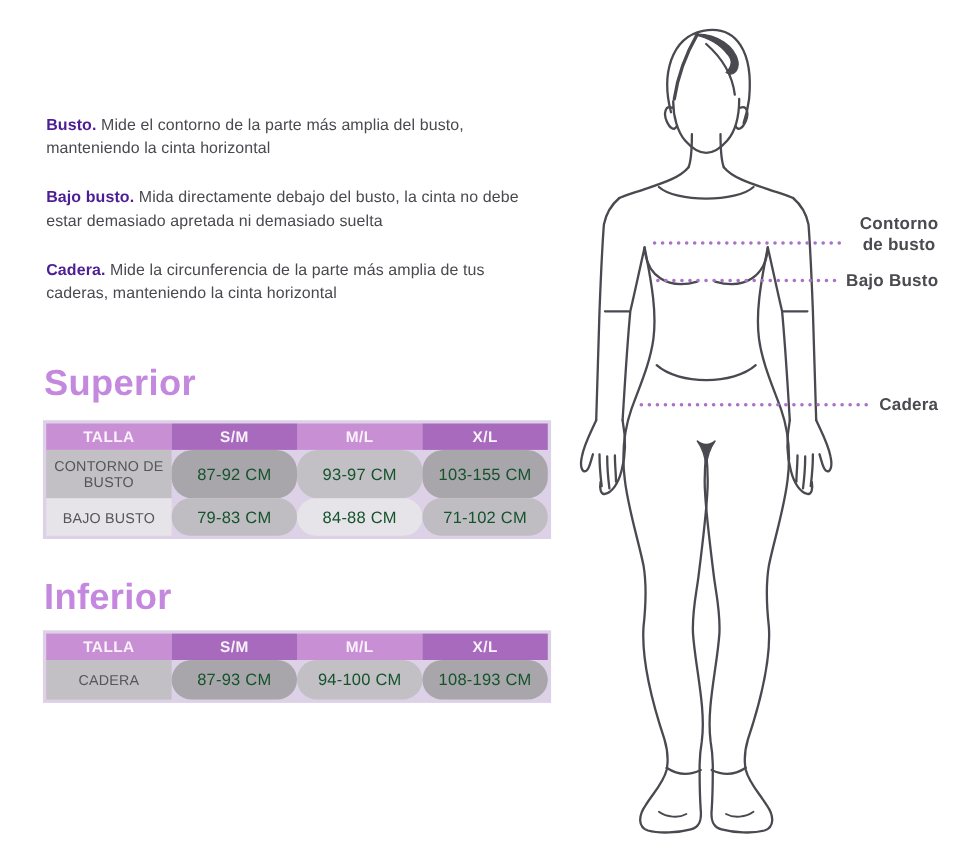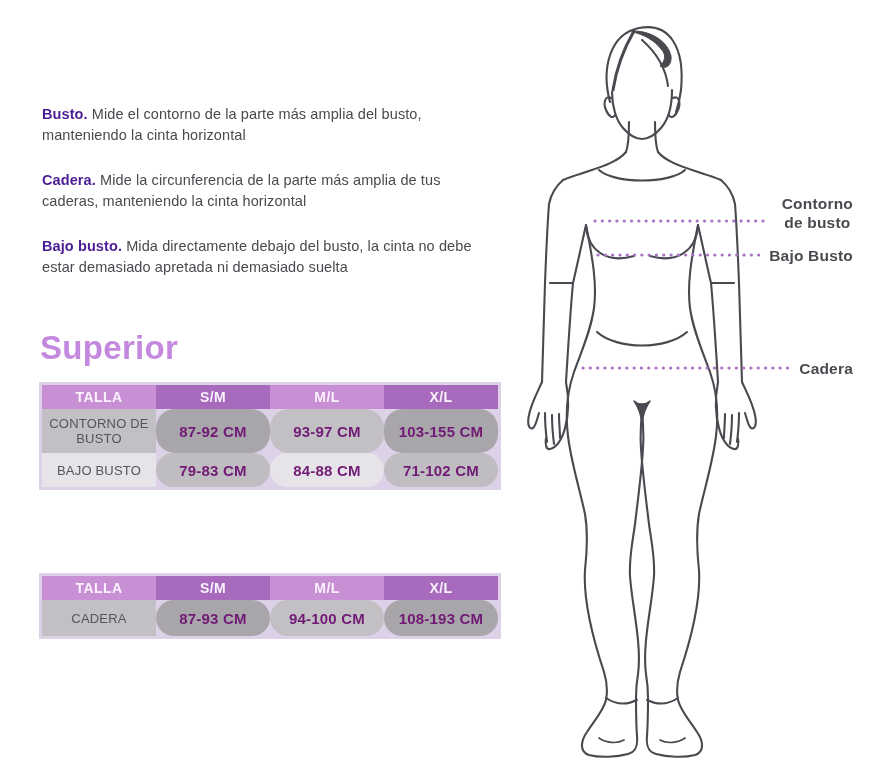--- a/index.html
+++ b/index.html
@@ -24,21 +24,21 @@
   
   .tbl-wrap{position:absolute;left:39px;background:#ddd1e8;padding:3px;}
   #tbl-superior{top:382px;}
   #tbl-inferior{top:573px;}
   table.size{border-collapse:collapse;table-layout:fixed;width:456px;}
   table.size td{width:114px;text-align:center;vertical-align:middle;padding:0 4px;box-sizing:border-box;}
   td.h{height:24px;font-size:14px;font-weight:bold;color:#f9f2fc;letter-spacing:0.4px;}
   td.hl{background:#c98fd4;}
   td.hd{background:#a76abc;}
   td.lab{font-size:13px;color:#56555b;line-height:15px;letter-spacing:0.2px;}
-  td.val{font-size:15px;font-weight:bold;color:#701a75;letter-spacing:0.2px;border-radius:19px;}
+  td.val{font-size:15px;font-weight:normal;color:#14532d;letter-spacing:0.2px;border-radius:19px;}
   td.g1l{background:#c2c0c4;}
   td.g1d{background:#a8a6aa;}
   td.g2l{background:#e6e4e8;}
   td.g2d{background:#bfbdc1;margin-left:35px;}
   tr.r1 td{height:44px;}
   tr.r2 td{height:34px;}
   tr.r3 td{height:36px;}
   
   #figure-svg{position:absolute;left:520px;top:10px;width:300px;height:765px;}
   .fig-label{
@@ -49,22 +49,22 @@
   #label-underbust{top:246px;}
   #label-hip{top:359px;}
 </style>
 </head>
 <body>
 
 <div id="canvas">
 
   <div class="instructions">
     <p><span class="lead">Busto.</span><span> Mide el contorno de la parte más amplia del busto, manteniendo la cinta horizontal</span></p>
+    <p><span class="lead">Bajo busto.</span><span> Mida directamente debajo del busto, la cinta no debe estar demasiado apretada ni demasiado suelta</span></p>
     <p><span class="lead">Cadera.</span><span> Mide la circunferencia de la parte más amplia de tus caderas, manteniendo la cinta horizontal</span></p>
-    <p><span class="lead">Bajo busto.</span><span> Mida directamente debajo del busto, la cinta no debe estar demasiado apretada ni demasiado suelta</span></p>
   </div>
 
   <div class="sec-title" id="title-superior">Superior</div>
 
   <div class="tbl-wrap" id="tbl-superior">
     <table class="size">
       <tbody>
           <tr>
         <td class="h hl">TALLA</td>
         <td class="h hd">S/M</td>
@@ -80,20 +80,21 @@
       <tr class="r2">
         <td class="lab g2l">BAJO BUSTO</td>
         <td class="val g2d">79-83 CM</td>
         <td class="val g2l">84-88 CM</td>
         <td class="val g2d">71-102 CM</td>
       </tr>
     </tbody>
       </table>
   </div>
 
+  <div class="sec-title" id="title-inferior">Inferior</div>
 
   <div class="tbl-wrap" id="tbl-inferior">
     <table class="size">
       <tbody>
           <tr>
         <td class="h hl">TALLA</td>
         <td class="h hd">S/M</td>
         <td class="h hl">M/L</td>
         <td class="h hd">X/L</td>
       </tr>

